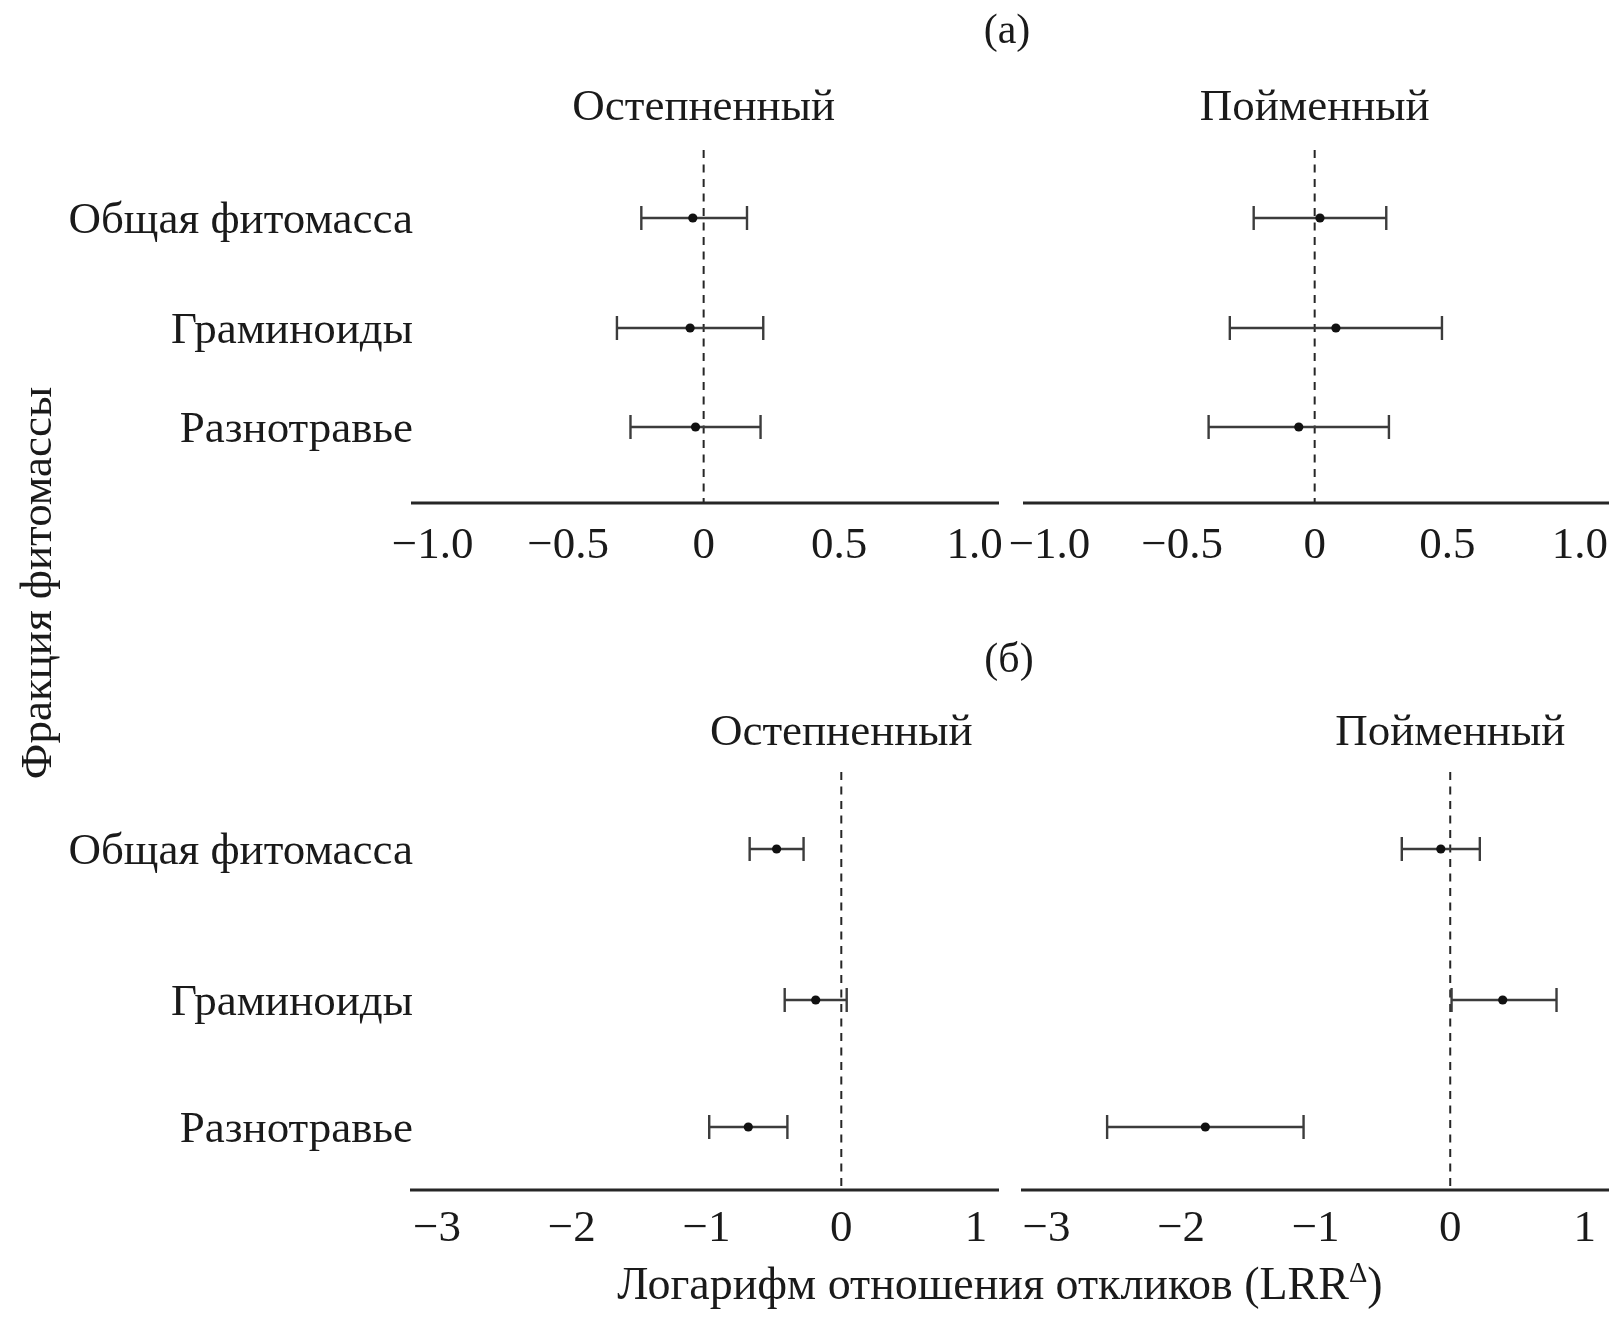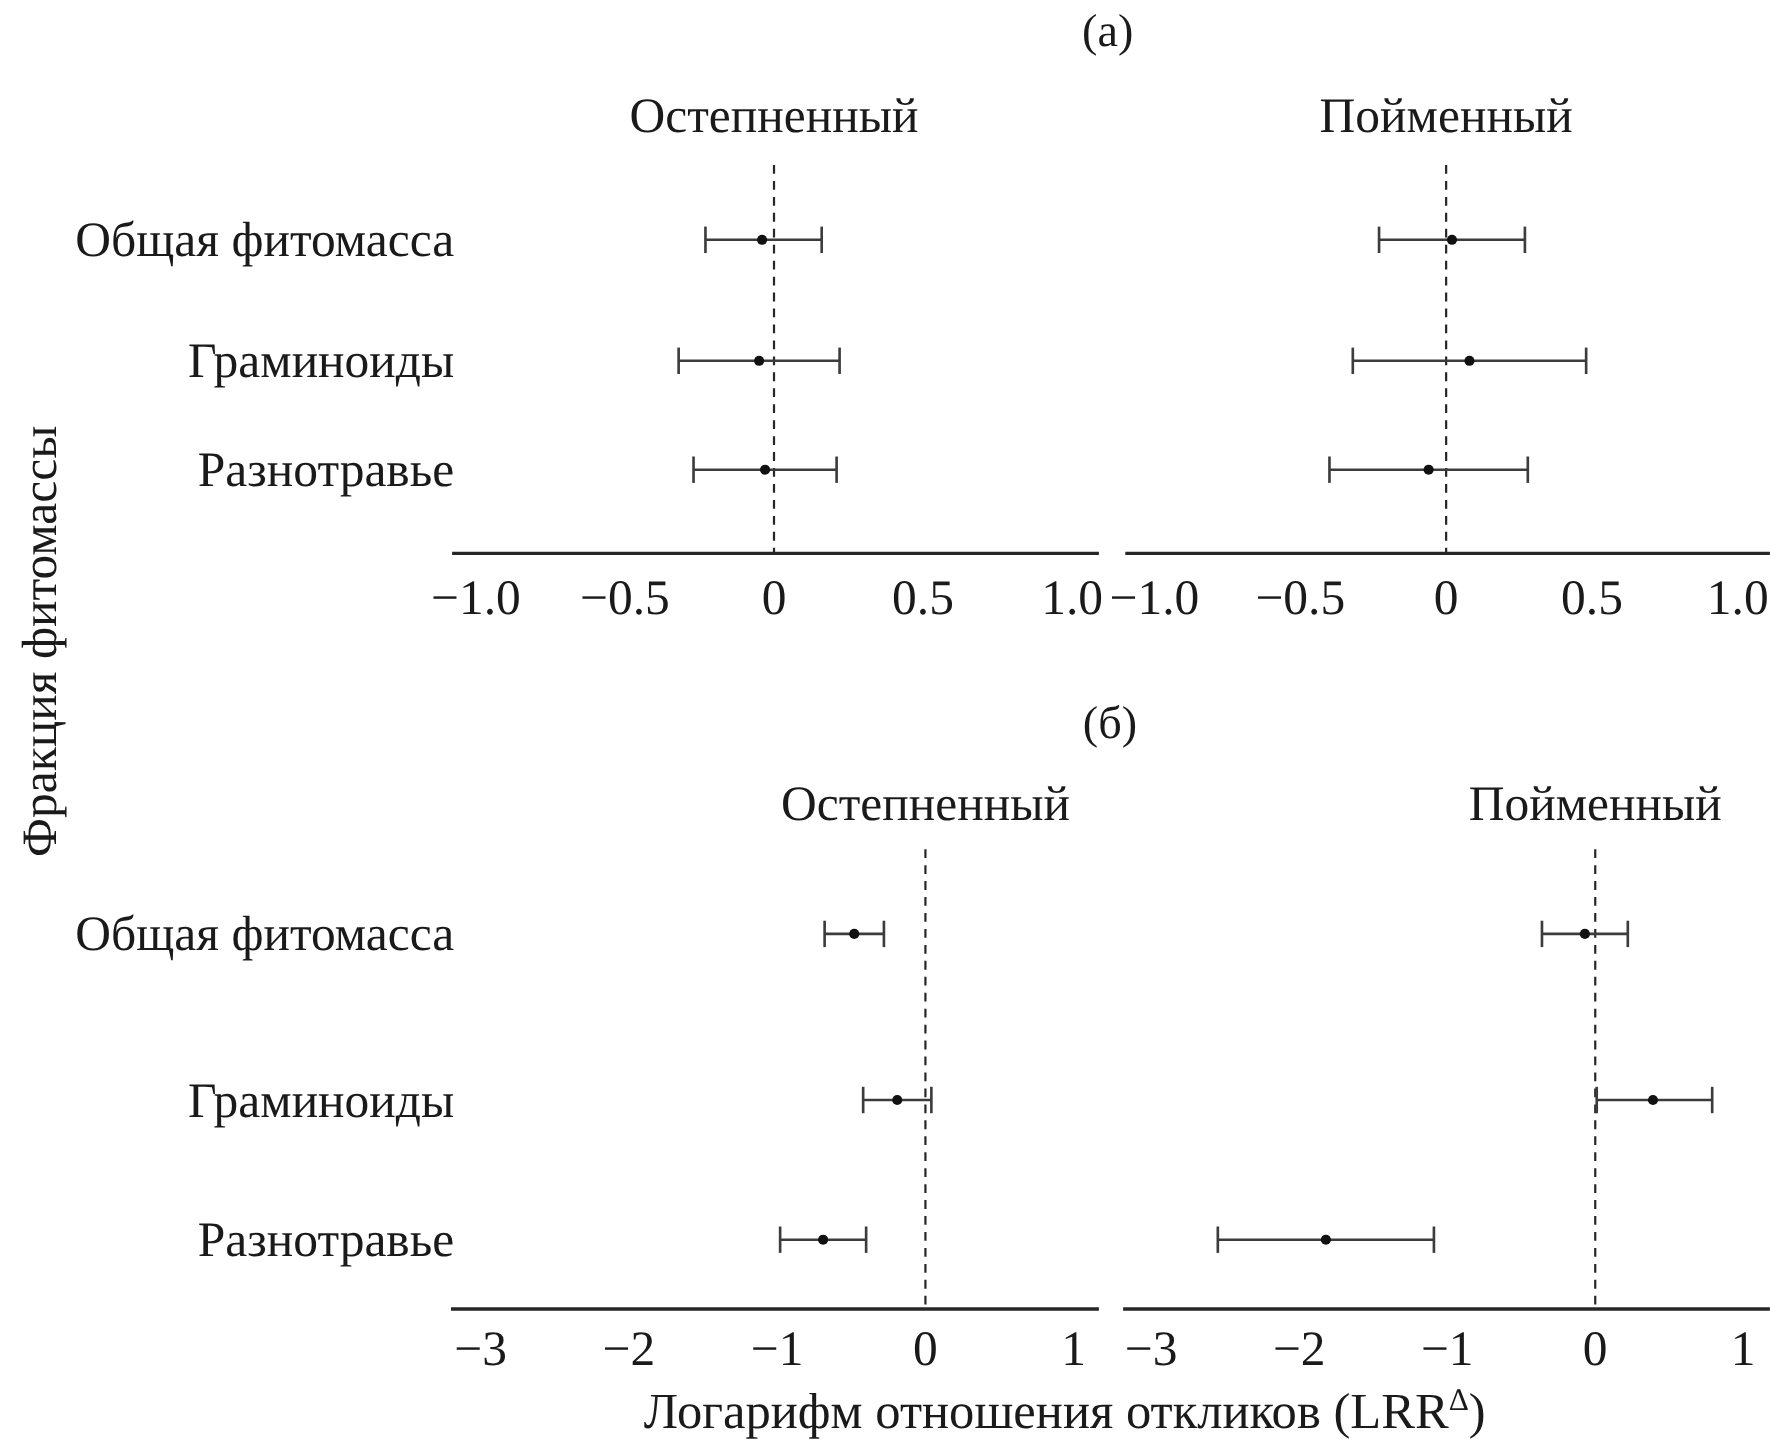--- a/index.html
+++ b/index.html
@@ -25,21 +25,21 @@
   .y-axis-label {
     position: absolute;
     left: 36px;
     top: 583px;
     transform: translate(-50%, -50%) rotate(-90deg);
     font-size: 45px;
     white-space: nowrap;
   }
   .x-axis-label {
     position: absolute;
-    left: 968px;
+    left: 1000px;
     top: 1283px;
     transform: translate(-50%, -50%);
     font-size: 46px;
     white-space: nowrap;
   }
   .x-axis-label sup {
     font-size: 62%;
     vertical-align: super;
     line-height: 0;
   }

